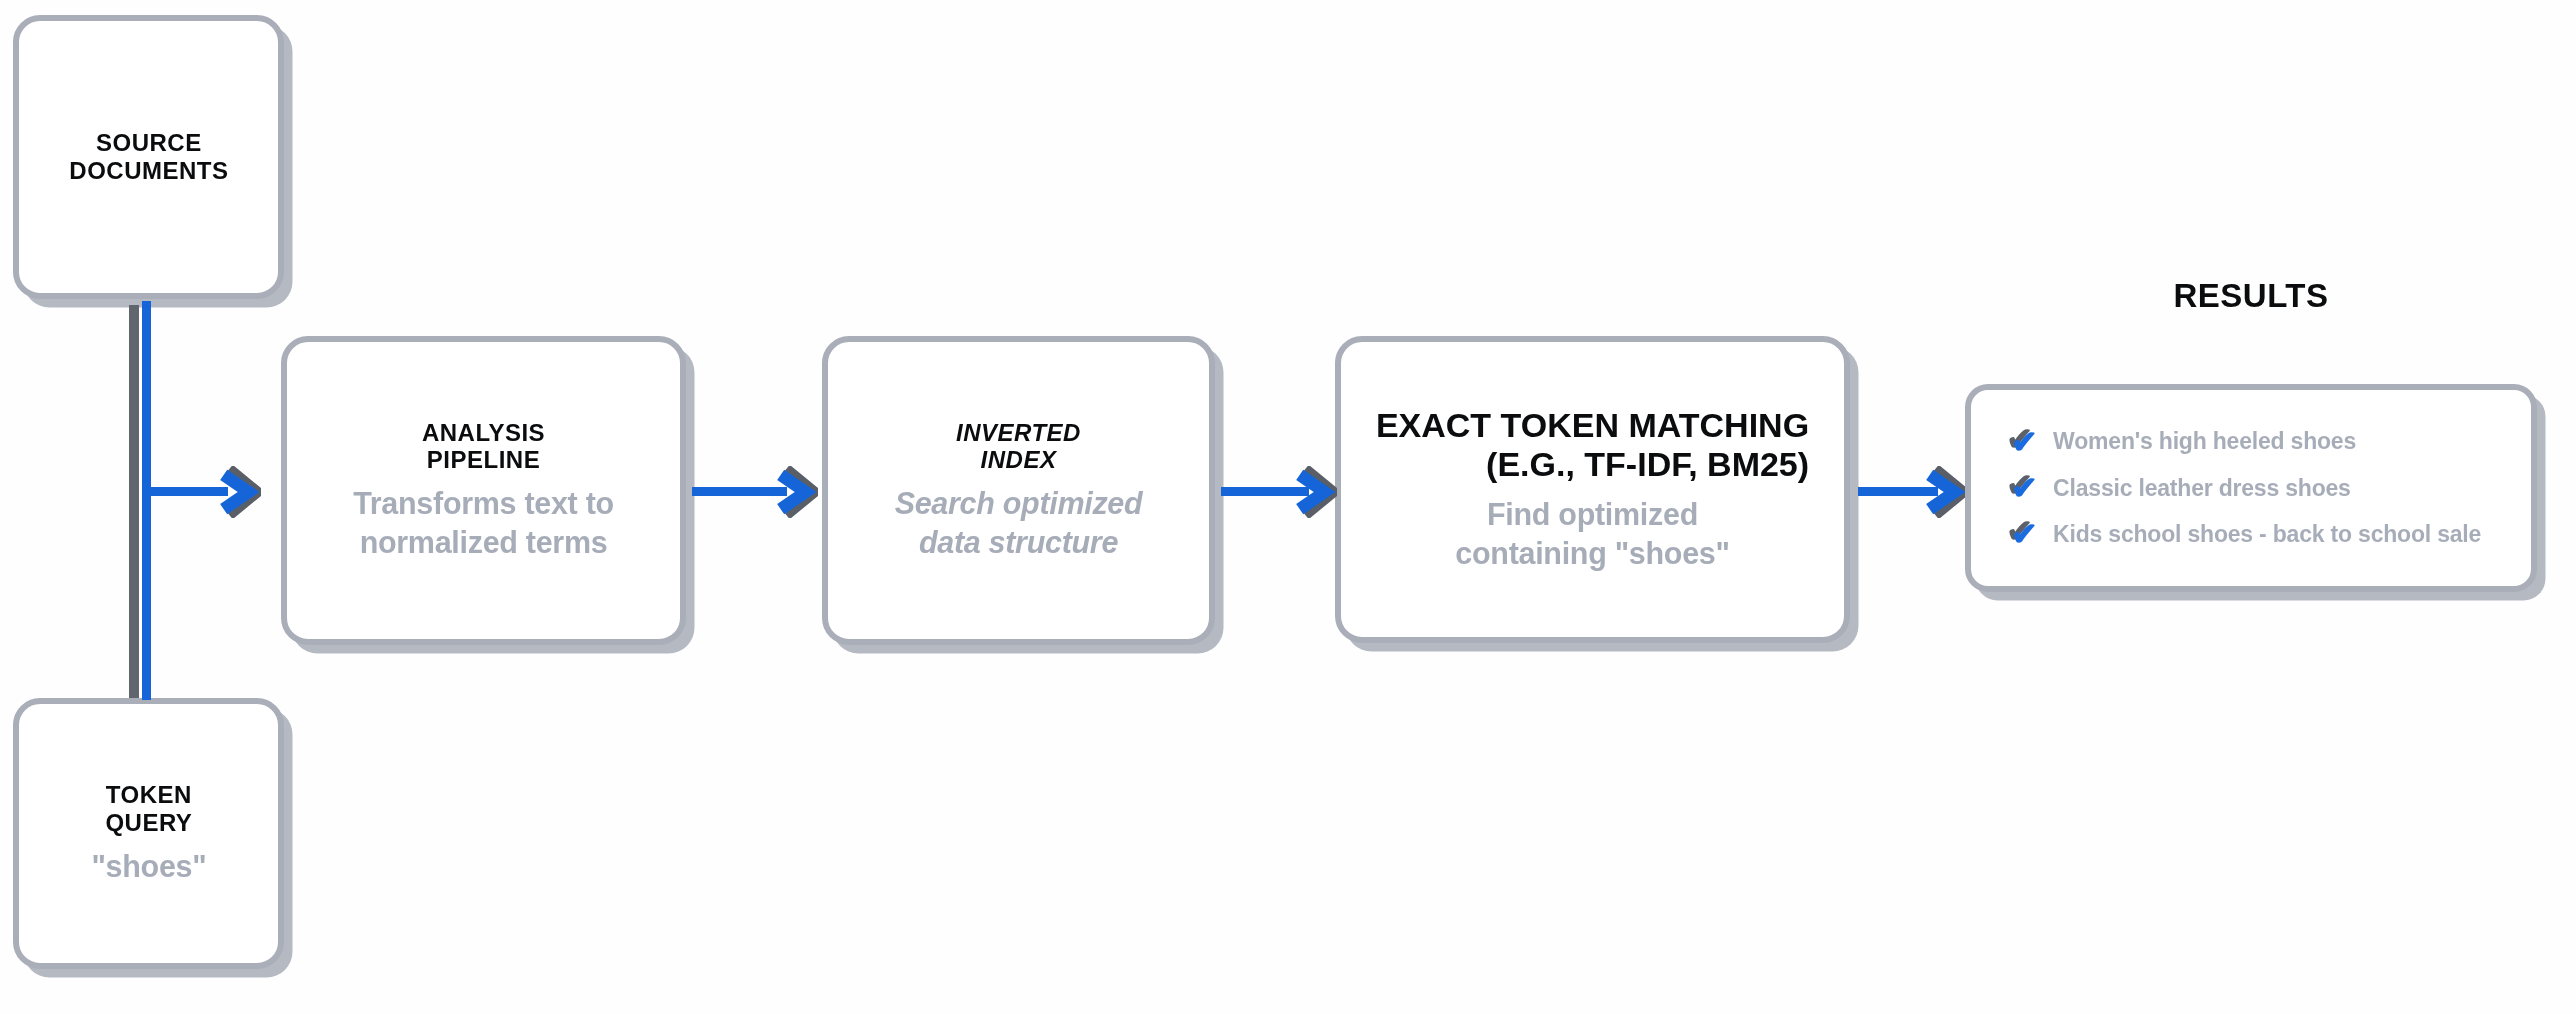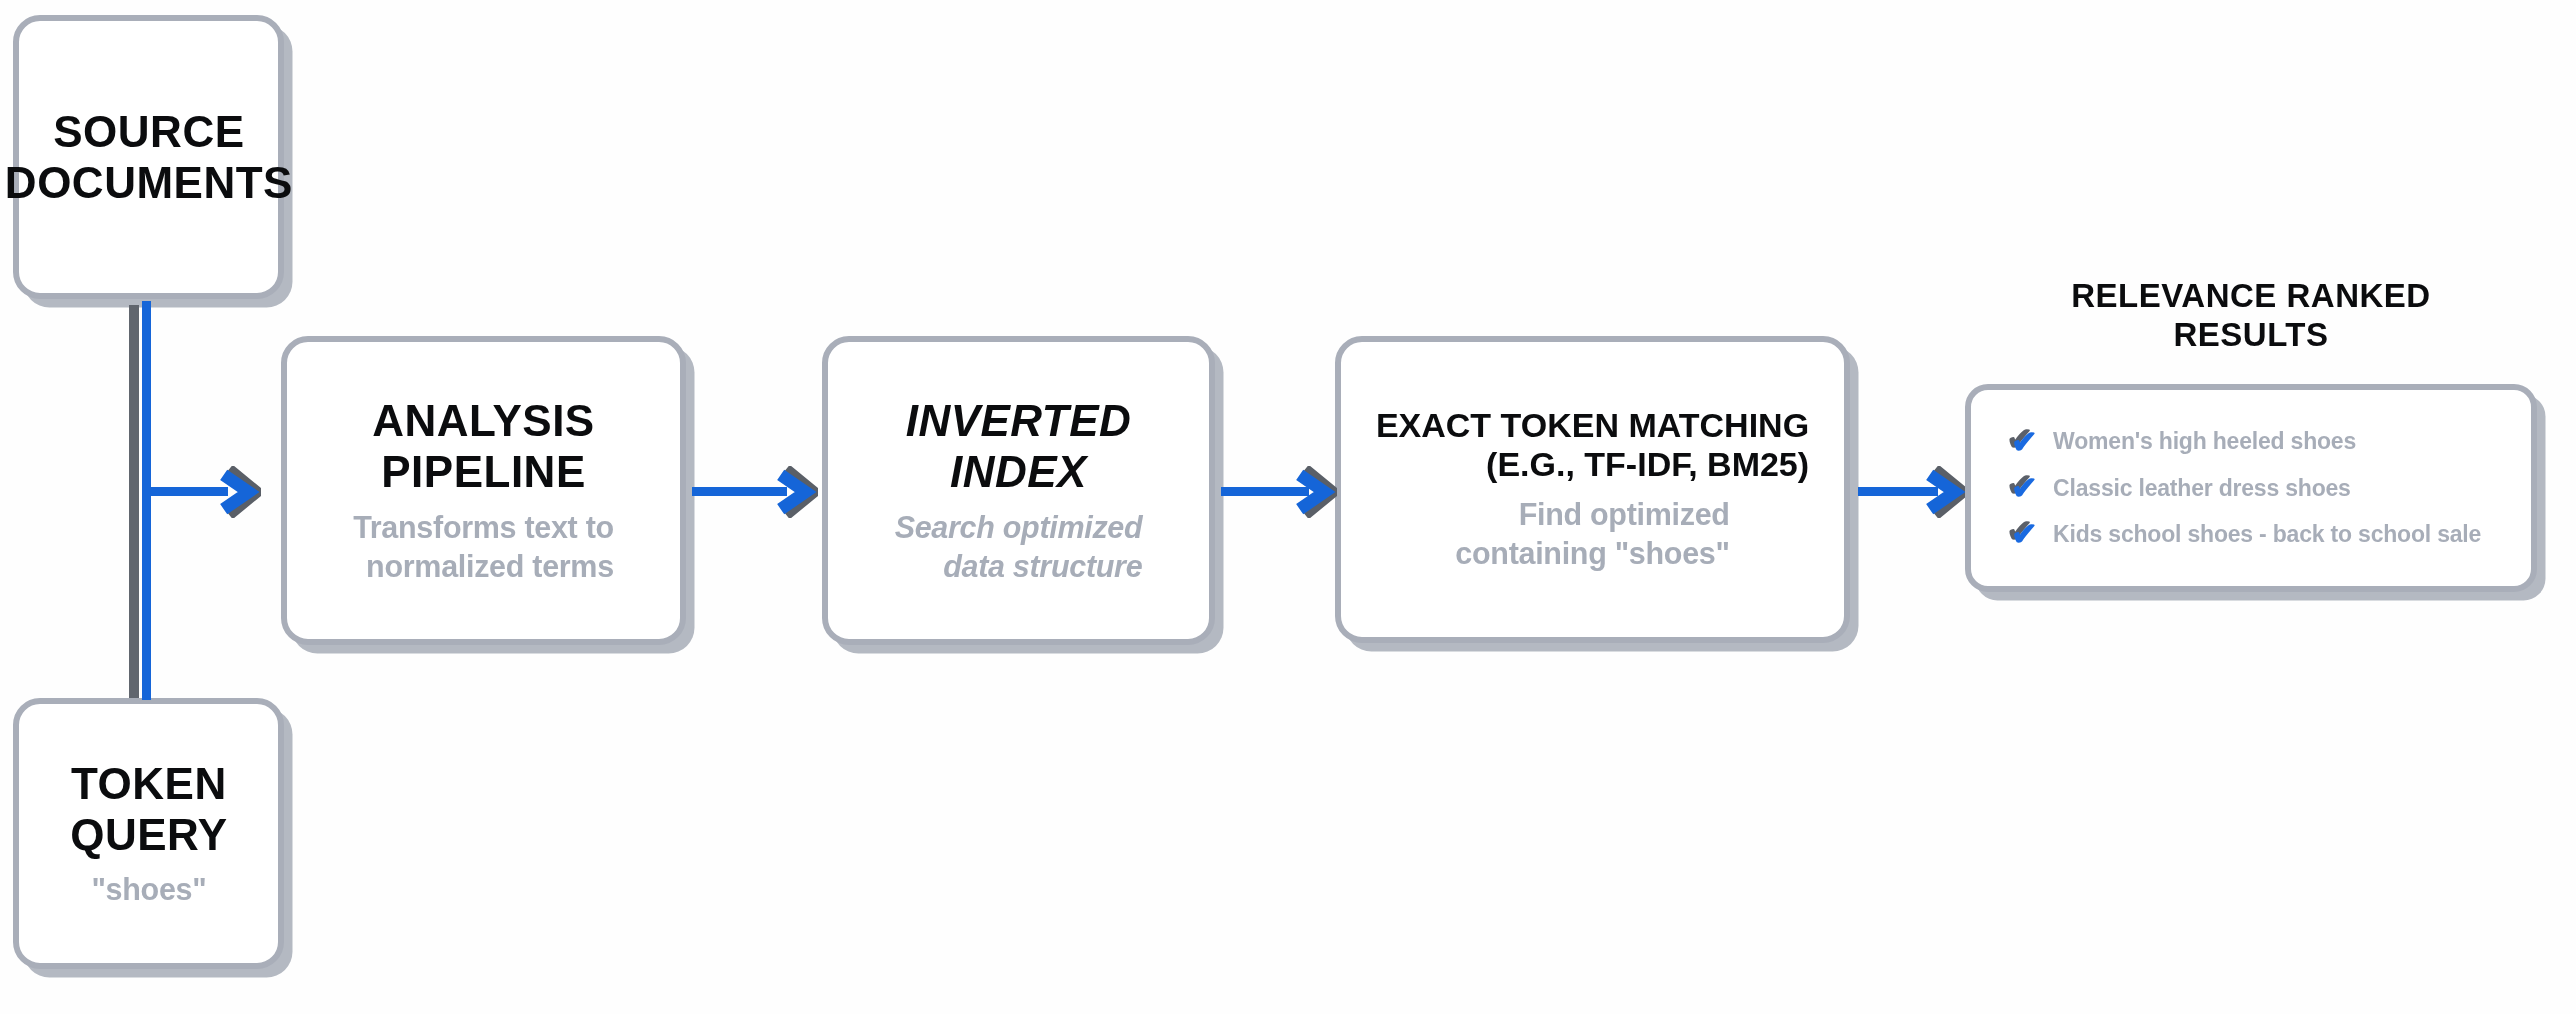--- a/index.html
+++ b/index.html
@@ -7,23 +7,23 @@
     position:relative;width:2576px;height:1015px;background:#fefefe;overflow:hidden;
     font-family:"Liberation Sans",sans-serif;
   }
   
   .node{
     position:absolute;background:#ffffff;border:6.7px solid #a9aeb9;border-radius:27px;
     box-shadow:9.5px 9.5px 0 -1px #b4b9c2;box-sizing:border-box;
     display:flex;flex-direction:column;align-items:center;justify-content:center;
     text-align:center;padding:9.5px 13.4px;
   }
-  .ntitle{font-weight:700;font-size:44px;line-height:1.16;letter-spacing:0.5px;color:#0b0c0e;}
+  .ntitle{font-weight:700;font-size:24px;line-height:1.16;letter-spacing:0.5px;color:#0b0c0e;}
   .node.wide .ntitle{font-size:34px;letter-spacing:0;text-align:right;}
-  .nsub{font-weight:700;font-size:30.5px;line-height:1.28;color:#a7adb8;margin-top:10px;letter-spacing:-0.3px;text-align:right;}
+  .nsub{font-weight:700;font-size:30.5px;line-height:1.28;color:#a7adb8;margin-top:10px;letter-spacing:-0.3px;}
   #n-source{left:13.4px;top:15.3px;width:271px;height:284px;}
   #n-query{left:13.4px;top:698px;width:271px;height:271px;}
   #n-pipeline{left:281px;top:336px;width:405px;height:309px;}
   #n-index{left:822px;top:336px;width:393px;height:309px;font-style:italic;}
   #n-match{left:1335px;top:336px;width:515px;height:307px;}
   
   .vshadow{position:absolute;left:129px;top:305px;width:9.5px;height:393px;background:#61666e;}
   .vline{position:absolute;left:142px;top:301px;width:8.6px;height:399px;background:#1565d8;}
   .tail{position:absolute;top:487px;height:8.6px;background:#1565d8;}
   #tail-branch{left:146px;width:82px;}
@@ -130,21 +130,20 @@
     <path d="M7 9 L33 27 L7 45" fill="none" stroke="#1565d8" stroke-width="13"></path>
   </svg>
 
   <div class="tail" id="tail-c"></div>
   <svg class="chev" id="chev-c" viewBox="0 0 46 54">
     <path d="M12 4 L40 27 L12 50" fill="none" stroke="#5a5f67" stroke-width="14"></path>
     <path d="M7 9 L33 27 L7 45" fill="none" stroke="#1565d8" stroke-width="13"></path>
   </svg>
 
   <div id="results-title">
-    <div>RELEVANCE RANKED</div>
     <div>RESULTS</div>
   </div>
 
   <div id="results-box">
     <div class="rrow">
       <span class="check">✔</span>
       <span class="rtext">Women's high heeled shoes</span>
     </div>
     <div class="rrow">
       <span class="check">✔</span>

